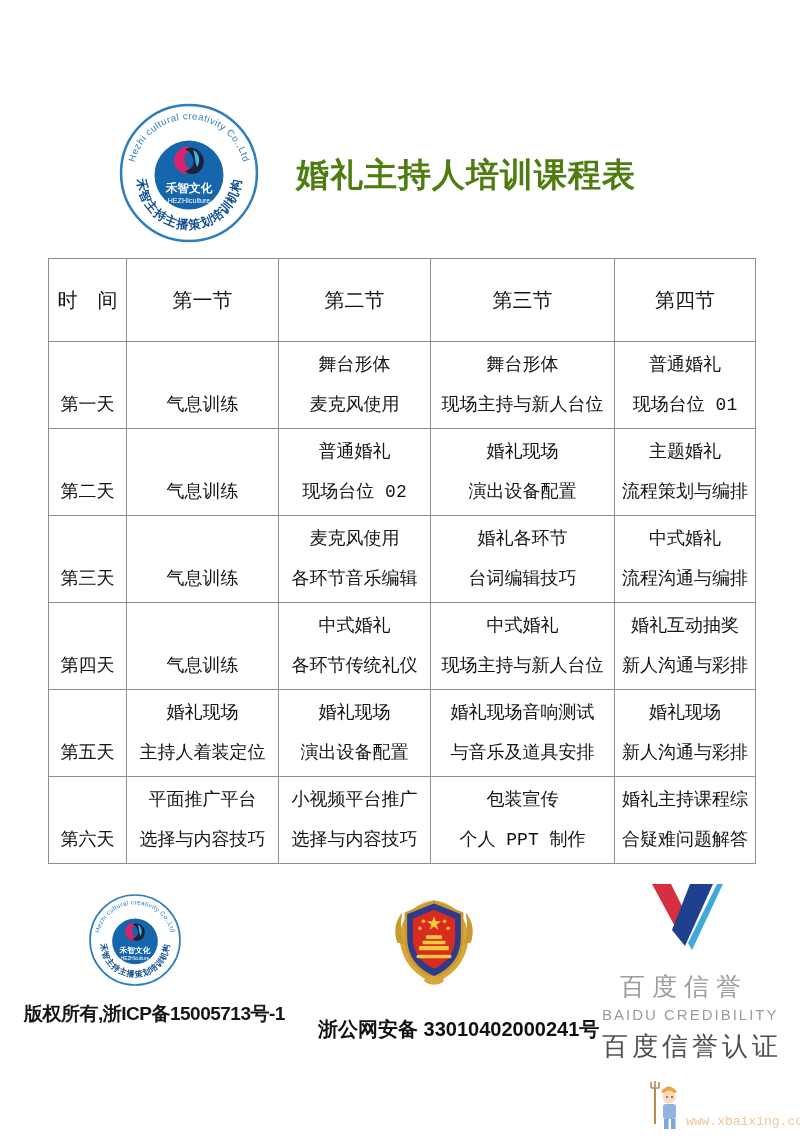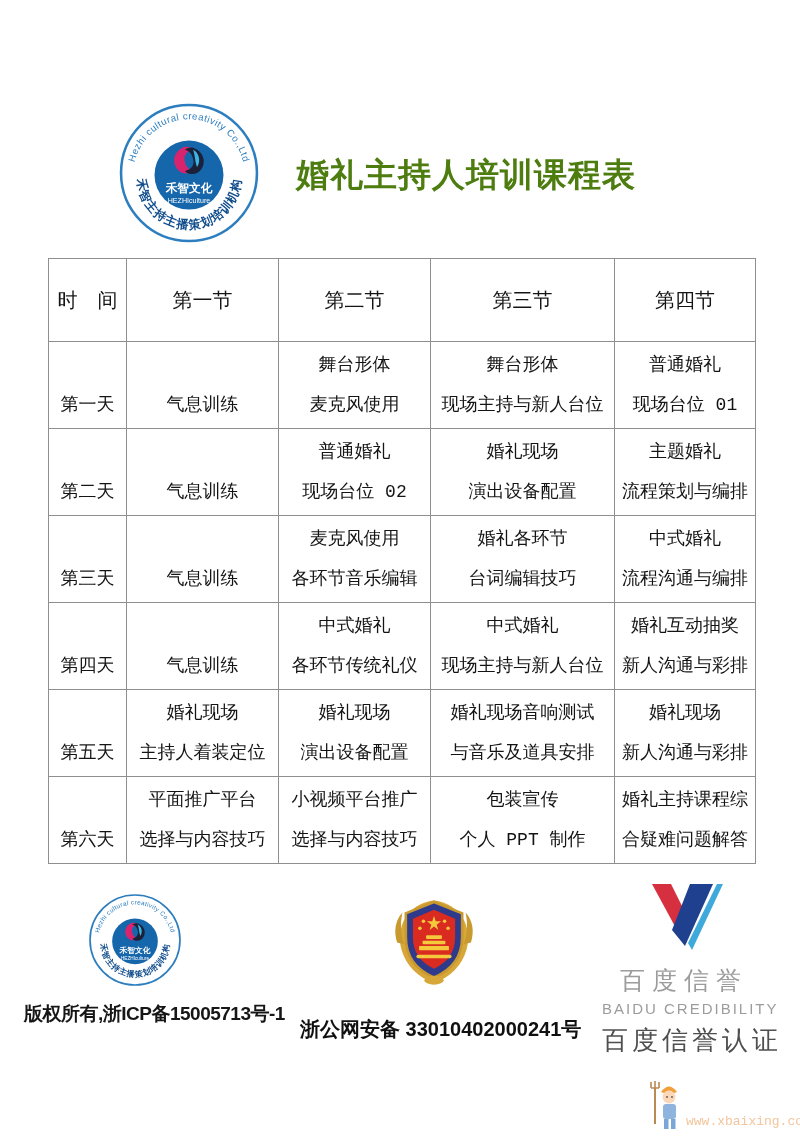--- a/index.html
+++ b/index.html
@@ -28,25 +28,25 @@
   .schedule thead th{height:82px;font-size:20px;white-space:pre;}
   .schedule tbody td{height:86px;}
   .lines{display:flex;flex-direction:column;justify-content:flex-end;
     height:86px;box-sizing:border-box;padding-bottom:13px;gap:21px;font-family:Liberation Mono, monospace;}
   .line{display:block;height:19px;line-height:19px;font-size:18px;}
   
   .footer-logo{position:absolute;left:88px;top:893px;width:94px;height:94px;}
   .copyright{position:absolute;left:24px;top:1001px;font-size:19px;font-weight:bold;
     letter-spacing:-0.5px;color:#161616;white-space:nowrap;}
   .police-badge{position:absolute;left:390px;top:884px;width:88px;height:108px;}
-  .police-record{position:absolute;left:300px;top:1016px;width:232px;text-align:center;
+  .police-record{position:absolute;left:318px;top:1016px;width:232px;text-align:center;
     font-size:20px;font-weight:bold;color:#101010;white-space:nowrap;}
   .baidu{position:absolute;left:602px;top:880px;width:164px;text-align:center;}
   .baidu-v{width:92px;height:76px;margin:0 auto;display:block;}
-  .baidu-cn{font-size:25px;color:#9c9c9c;letter-spacing:7px;margin-top:8px;white-space:nowrap;}
+  .baidu-cn{font-size:25px;color:#9c9c9c;letter-spacing:7px;margin-top:14px;white-space:nowrap;}
   .baidu-en{font-size:15px;color:#9c9c9c;letter-spacing:2px;margin-top:3px;white-space:nowrap;}
   .baidu-cert{font-size:26px;color:#4f4f4f;letter-spacing:4px;margin-top:6px;white-space:nowrap;}
   
   .watermark{position:absolute;left:648px;top:1078px;width:150px;height:58px;}
   .mascot{position:absolute;left:0;top:2px;width:36px;height:52px;}
   .wm-chars{position:absolute;left:40px;top:0;font-size:30px;font-weight:bold;
     letter-spacing:6px;white-space:nowrap;opacity:.85;}
   .wm-url{position:absolute;left:38px;top:36px;font-size:13px;color:#f2c59c;
     font-family:"Liberation Mono","DejaVu Sans Mono",monospace;white-space:nowrap;}
 </style>

